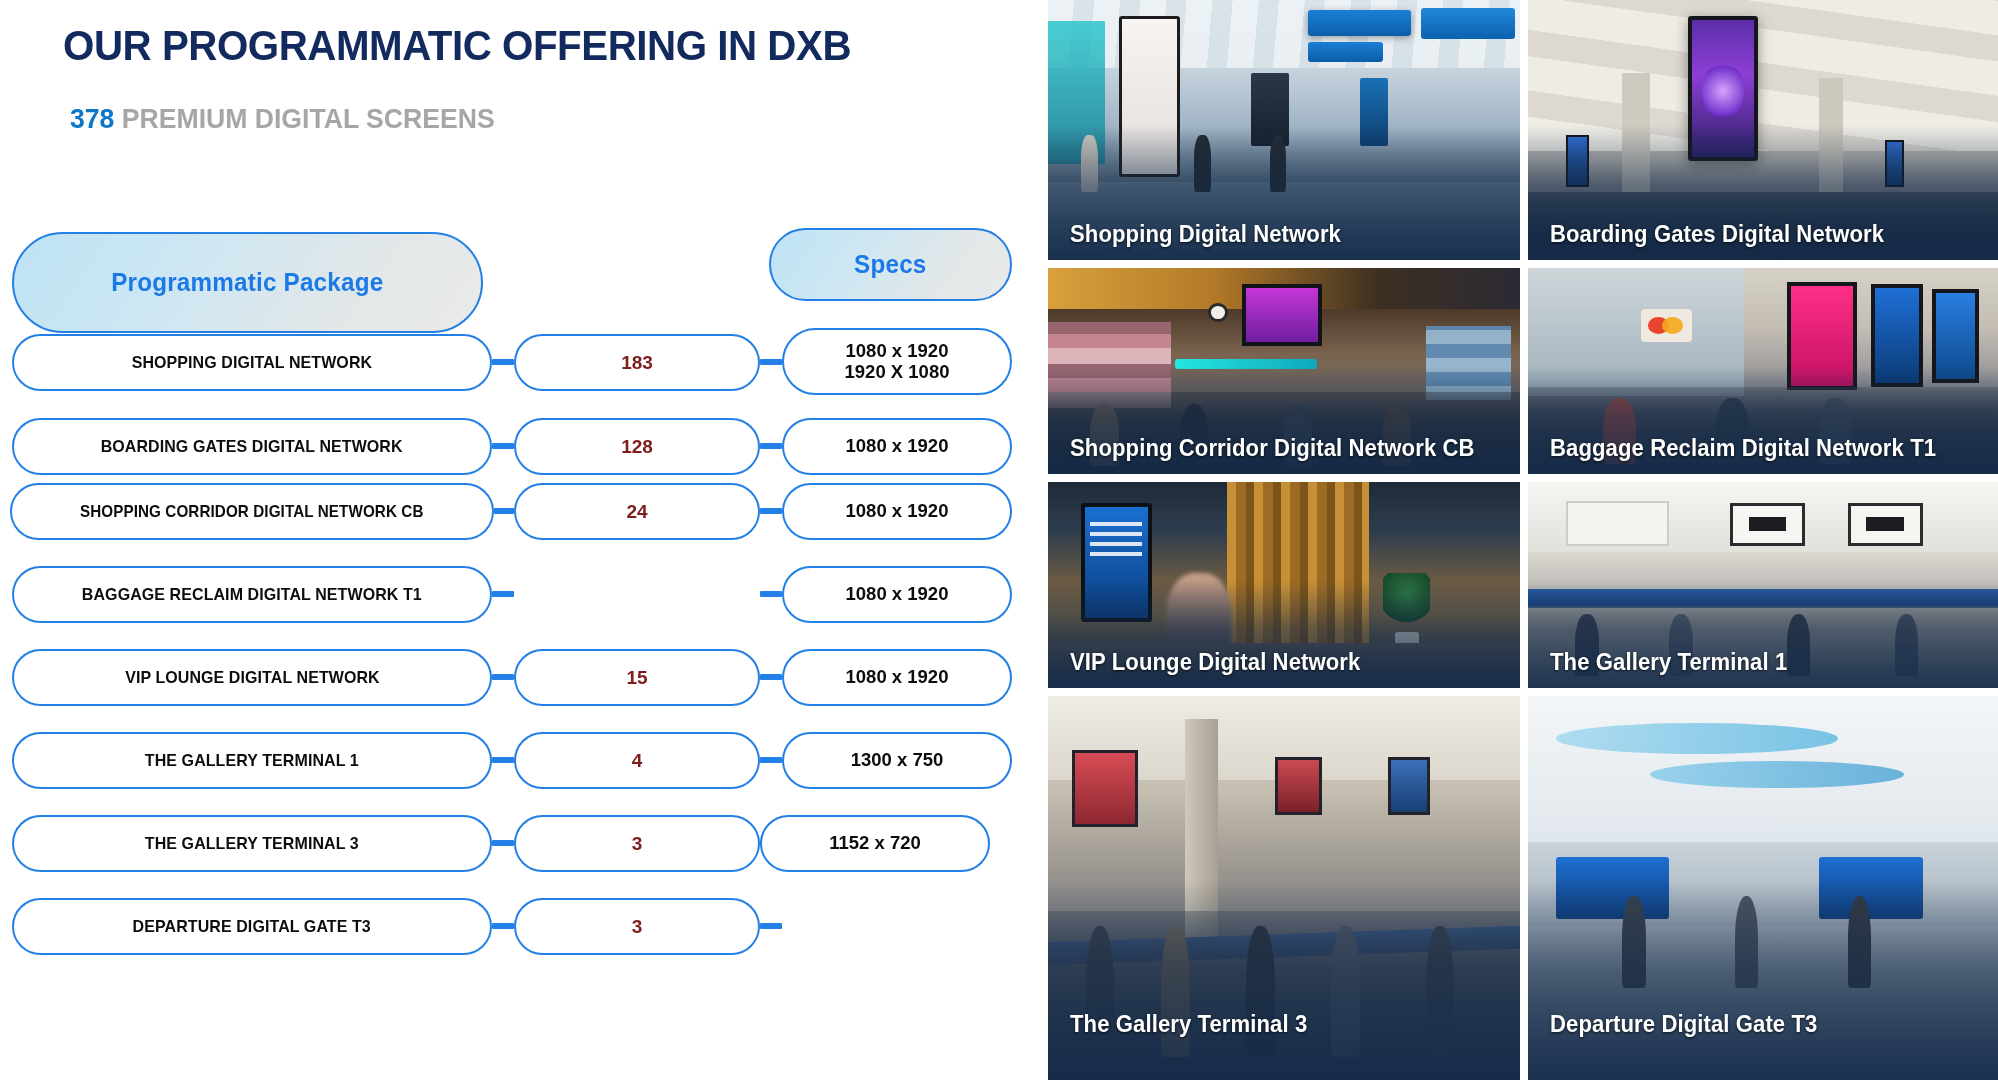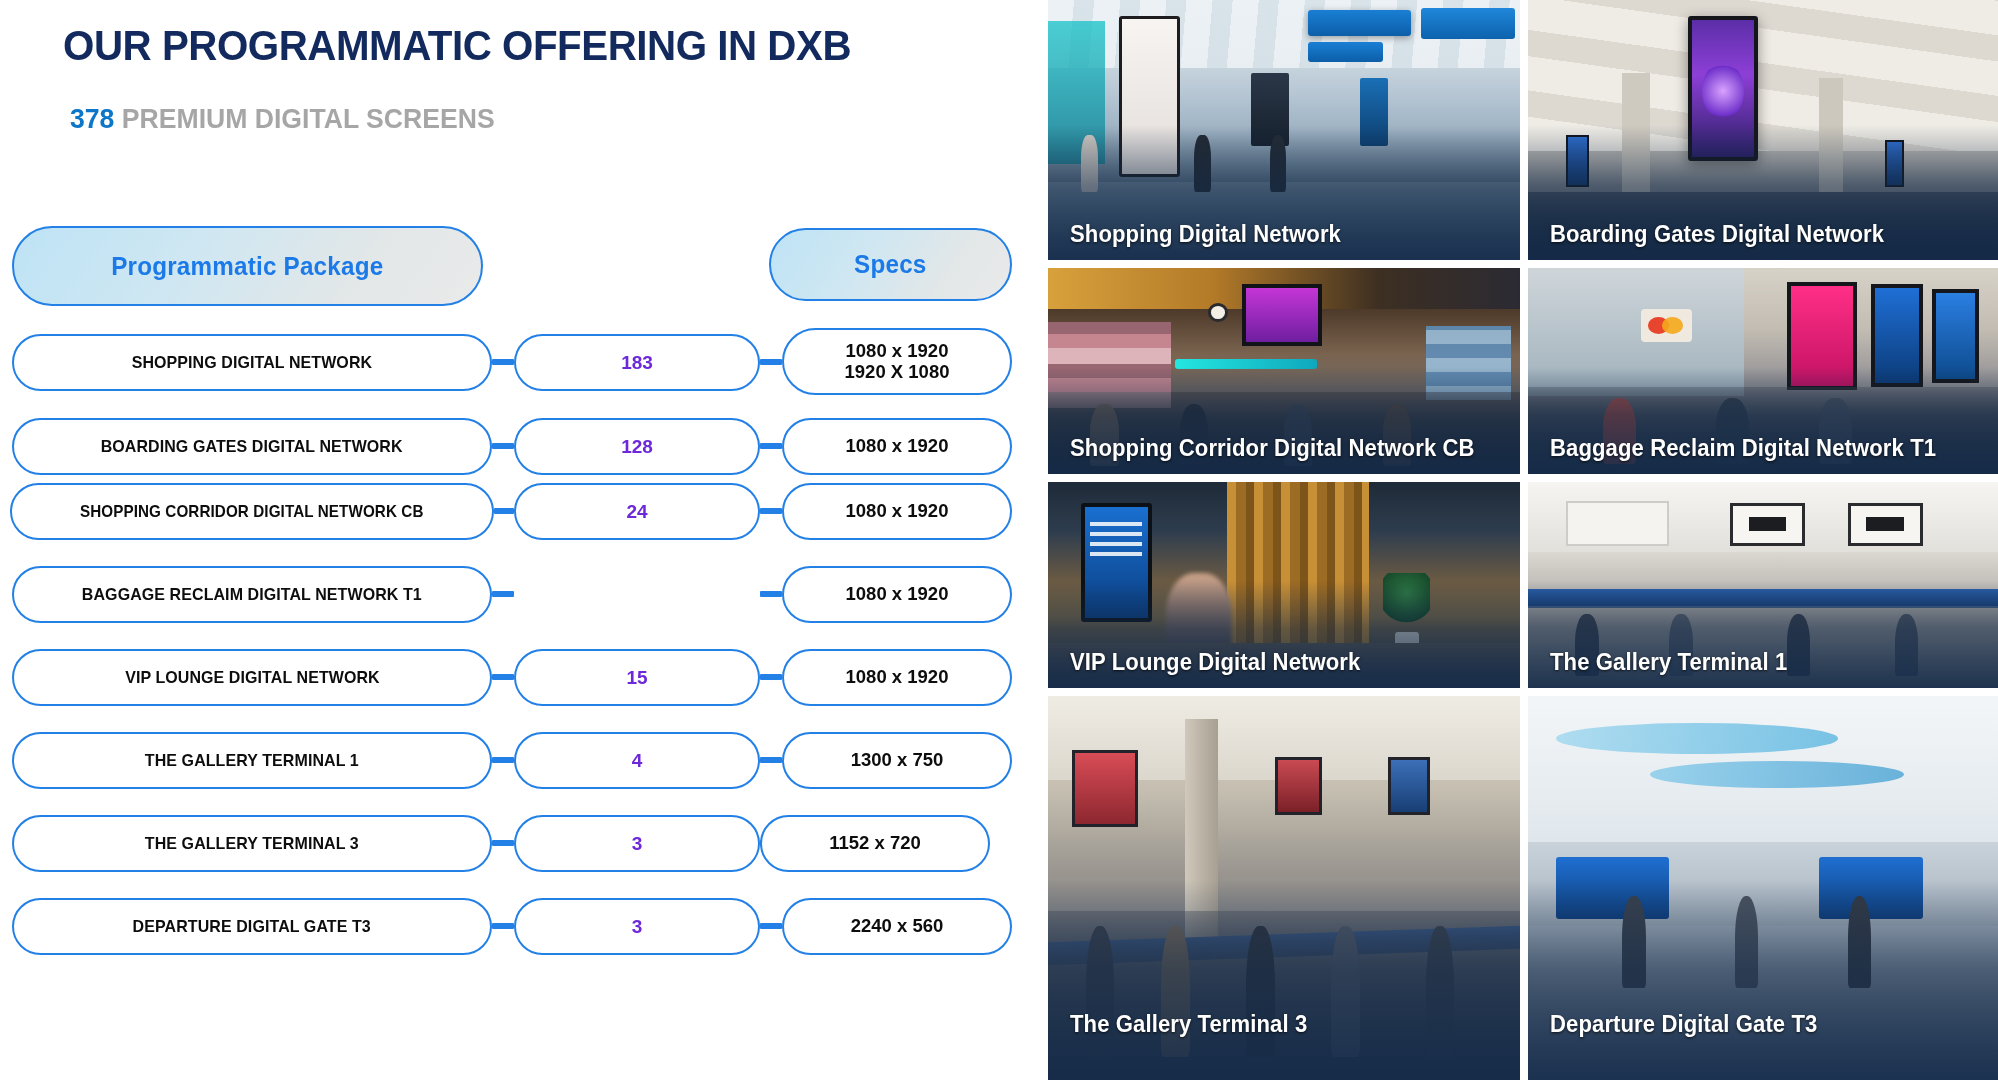--- a/index.html
+++ b/index.html
@@ -48,21 +48,21 @@
     font-size:25px; letter-spacing:0.2px; white-space:nowrap;
     transform:scaleX(0.97);
   }
   .pill .celltxt {
     font-size:17px; font-weight:bold; color:#0d0d0d;
     white-space:nowrap; letter-spacing:0.1px;
     transform:scaleX(0.94);
   }
   .pill .celltxt.small { font-size:16.2px; }
   .pill .numtxt {
-    font-size:19px; font-weight:bold; color:#6d28d9;
+    font-size:19px; font-weight:bold; color:#7f1d1d;
   }
   .pill .spectxt {
     font-size:18.5px; font-weight:bold; color:#0d0d0d;
     line-height:1.12; white-space:nowrap;
   }
 
   
   .connector {
     position:absolute; height:6px; background:#2280e6; border-radius:1px;
   }
@@ -272,21 +272,21 @@
   <div class="left-panel">
 
     <div class="page-title">OUR PROGRAMMATIC OFFERING IN DXB</div>
 
     <div class="subtitle">
       <span class="count">378</span><span>&nbsp;</span><span class="label">PREMIUM DIGITAL SCREENS</span>
     </div>
 
     <div class="table-wrap">
 
-      <div class="pill header" style="left:12px; top:226px; width:471px; height:80px;">
+      <div class="pill header" style="left:12px; top:232px; width:471px; height:101px;">
         <span class="htxt">Programmatic Package</span>
       </div>
       <div class="pill header" style="left:769px; top:228px; width:243px; height:73px;">
         <span class="htxt">Specs</span>
       </div>
 
       <div class="pill" style="left:12px; top:334px; width:480px; height:57px;">
         <span class="celltxt">SHOPPING DIGITAL NETWORK</span>
       </div>
       <div class="connector" style="left:492px; top:359px; width:22px;"></div>
@@ -369,23 +369,20 @@
       </div>
 
       <div class="pill" style="left:12px; top:898px; width:480px; height:57px;">
         <span class="celltxt">DEPARTURE DIGITAL GATE T3</span>
       </div>
       <div class="connector" style="left:492px; top:923px; width:22px;"></div>
       <div class="pill" style="left:514px; top:898px; width:246px; height:57px;">
         <span class="numtxt">3</span>
       </div>
       <div class="connector" style="left:760px; top:923px; width:22px;"></div>
-      <div class="pill" style="left:782px; top:898px; width:230px; height:57px;">
-        <span class="spectxt">2240 x 560</span>
-      </div>
 
     </div>
   </div>
 
   <div class="grid">
 
     <div class="tile" style="left:0px; top:0px; width:472px; height:260px;">
       <div class="photo ph ph-1">
         <div class="ceil"></div>
           <div class="shopL"></div>

